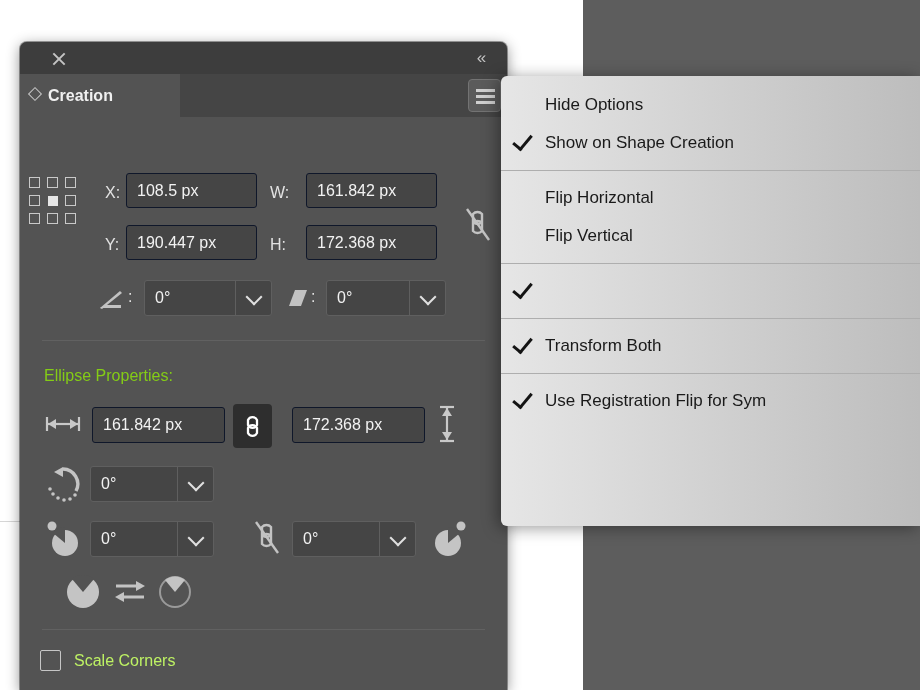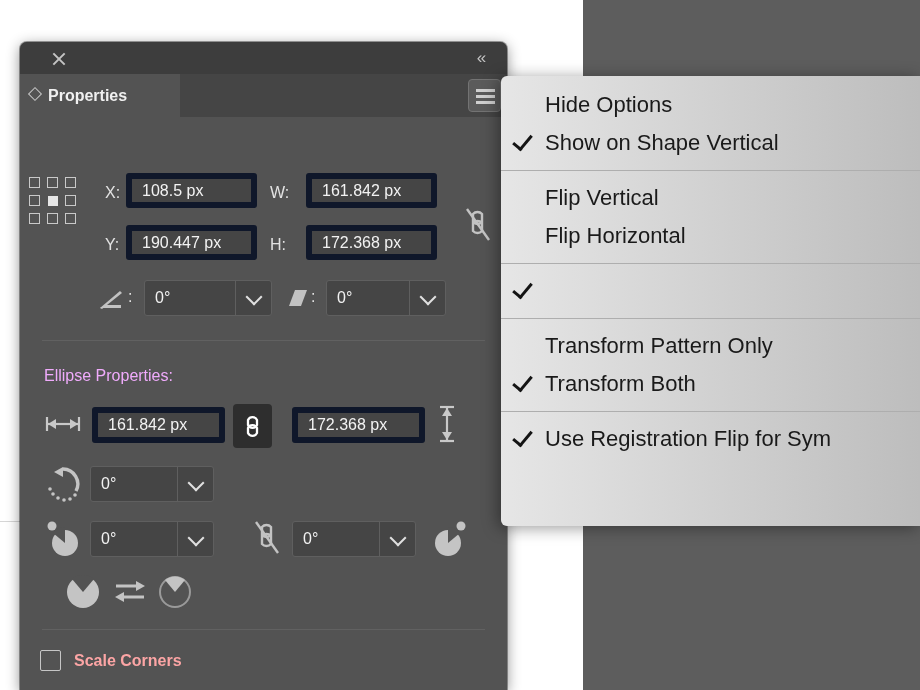--- a/index.html
+++ b/index.html
@@ -69,62 +69,62 @@
 
   
   .refpoint { position:absolute; left:30px; top:160px; width:48px; height:48px; }
   .refpoint span {
     position:absolute; width:11px; height:11px; border:1.6px solid #c9c9c9; background:transparent;
   }
   .refpoint span.mid { background:#e6e6e6; border-color:#e6e6e6; width:10px; height:10px; }
 
   .fld-label { position:absolute; color:#e3e3e3; font-size:16px; }
   .fld {
-    position:absolute; background:#454545; border:6px solid #0f172a; border-radius:3px;
+    position:absolute; background:#454545; border:1px solid #0f172a; border-radius:3px;
     color:#f2f2f2; font-size:16px; display:flex; align-items:center; padding-left:10px;
   }
   .fld-combo {
     position:absolute; background:#454545; border:1px solid #5f5f5f; border-radius:3px;
     display:flex; align-items:center;
   }
   .fld-combo .val { flex:1; color:#f2f2f2; font-size:16px; padding-left:10px; }
   .fld-combo .arrowbox {
     width:36px; height:100%; border-left:1px solid #5f5f5f; position:relative;
   }
   .fld-combo .arrowbox::before {
     content:""; position:absolute; left:12px; top:10px; width:10px; height:10px;
     border-right:2.4px solid #e0e0e0; border-bottom:2.4px solid #e0e0e0; transform: rotate(45deg);
   }
 
   .divider { position:absolute; left:22px; width:443px; height:1px; background:#616161; }
 
-  .section-label { position:absolute; color:#f0abfc; font-size:16px; }
+  .section-label { position:absolute; color:#84cc16; font-size:16px; }
 
   .link-btn {
     position:absolute; width:39px; height:44px; background:#2e2e2e; border-radius:4px;
   }
 
   .chk-row { position:absolute; display:flex; align-items:center; }
   .chk-box {
     width:21px; height:21px; border:1.6px solid #c6c6c6; border-radius:2px; background:transparent;
     position:relative; margin-right:13px;
   }
-  .chk-label { color:#fca5a5; font-size:16px; font-weight:bold; }
+  .chk-label { color:#bef264; font-size:16px; font-weight:normal; }
 
   
   .ctx-menu {
     position:absolute; left:501px; top:76px; width:419px; height:450px;
     background: linear-gradient(to right, #e6e6e6 0%, #cfcfcf 55%, #bdbdbd 100%);
     border-radius:6px 0 0 6px;
     box-shadow: -3px 2px 16px rgba(0,0,0,.40);
     overflow:hidden;
   }
   .ctx-item {
     position:relative; height:38px; display:flex; align-items:center;
-    color:#1a1a1a; font-size:22px; white-space:nowrap; padding-left:44px;
+    color:#1a1a1a; font-size:17px; white-space:nowrap; padding-left:44px;
   }
   .ctx-item .tick {
     position:absolute; left:16px; top:7px; width:11px; height:19px;
     border-right:3px solid #141414; border-bottom:3px solid #141414;
     transform: rotate(40deg);
   }
   .ctx-sep { height:1px; background:#aeaeae; margin:8px 0; }
   .ctx-pad-top { height:10px; }
 </style>
 </head>
@@ -141,21 +141,21 @@
   <div class="xf-panel">
 
     <div class="xf-titlebar">
       <div class="xf-close"></div>
       <div class="xf-collapse">«</div>
     </div>
 
     <div class="xf-tabbar">
       <div class="xf-tab">
         <span class="dia"></span>
-        <span>Properties</span>
+        <span>Creation</span>
       </div>
       <div class="xf-menu-btn">
         <i></i>
         <i></i>
         <i></i>
       </div>
     </div>
 
     <div class="xf-body">
 
@@ -332,43 +332,40 @@
   </div>
 
   <div class="ctx-menu">
     <div class="ctx-pad-top"></div>
 
     <div class="ctx-item">
       <span>Hide Options</span>
     </div>
     <div class="ctx-item">
       <span class="tick"></span>
-      <span>Show on Shape Vertical</span>
+      <span>Show on Shape Creation</span>
     </div>
 
     <div class="ctx-sep"></div>
 
     <div class="ctx-item">
+      <span>Flip Horizontal</span>
+    </div>
+    <div class="ctx-item">
       <span>Flip Vertical</span>
     </div>
-    <div class="ctx-item">
-      <span>Flip Horizontal</span>
-    </div>
 
     <div class="ctx-sep"></div>
 
     <div class="ctx-item">
       <span class="tick"></span>
     </div>
 
     <div class="ctx-sep"></div>
 
-    <div class="ctx-item">
-      <span>Transform Pattern Only</span>
-    </div>
     <div class="ctx-item">
       <span class="tick"></span>
       <span>Transform Both</span>
     </div>
 
     <div class="ctx-sep"></div>
 
     <div class="ctx-item">
       <span class="tick"></span>
       <span>Use Registration Flip for Sym</span>

